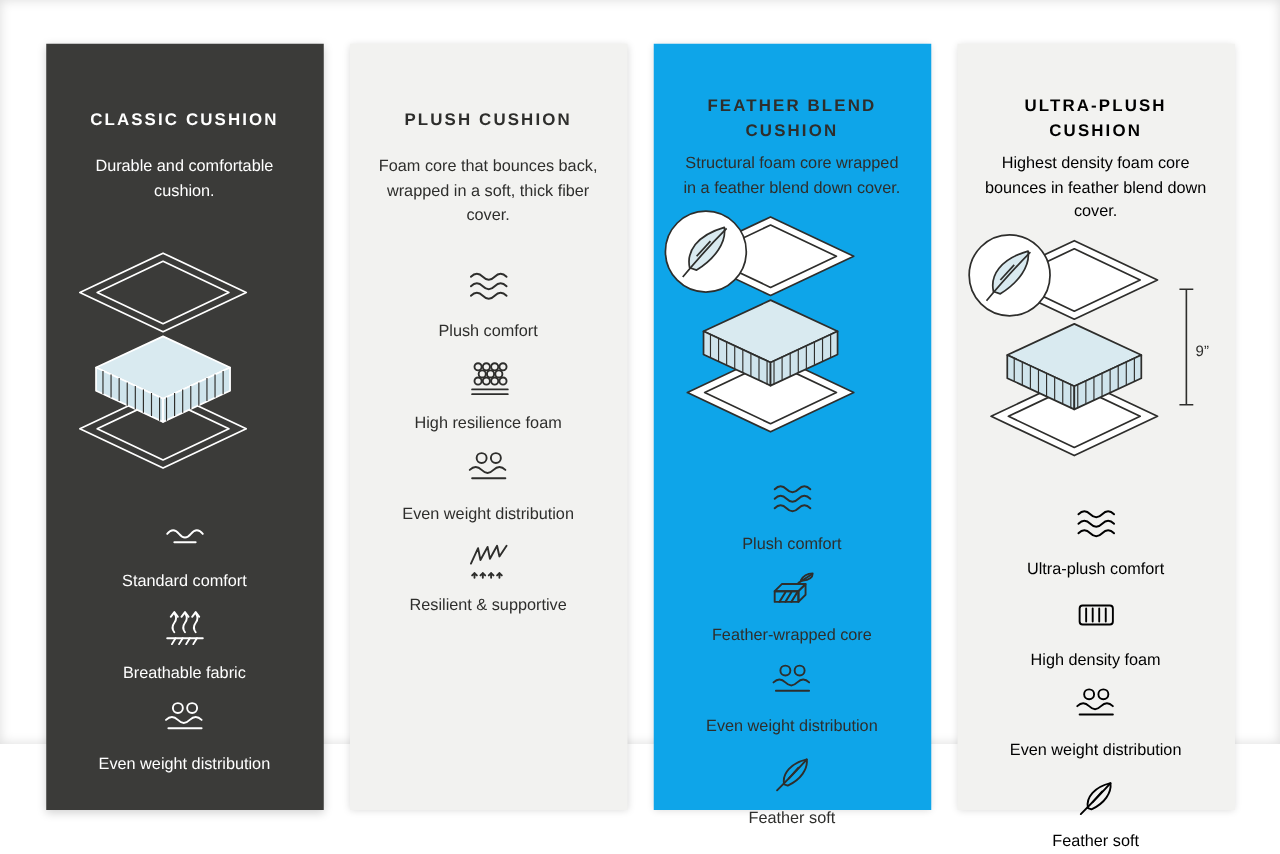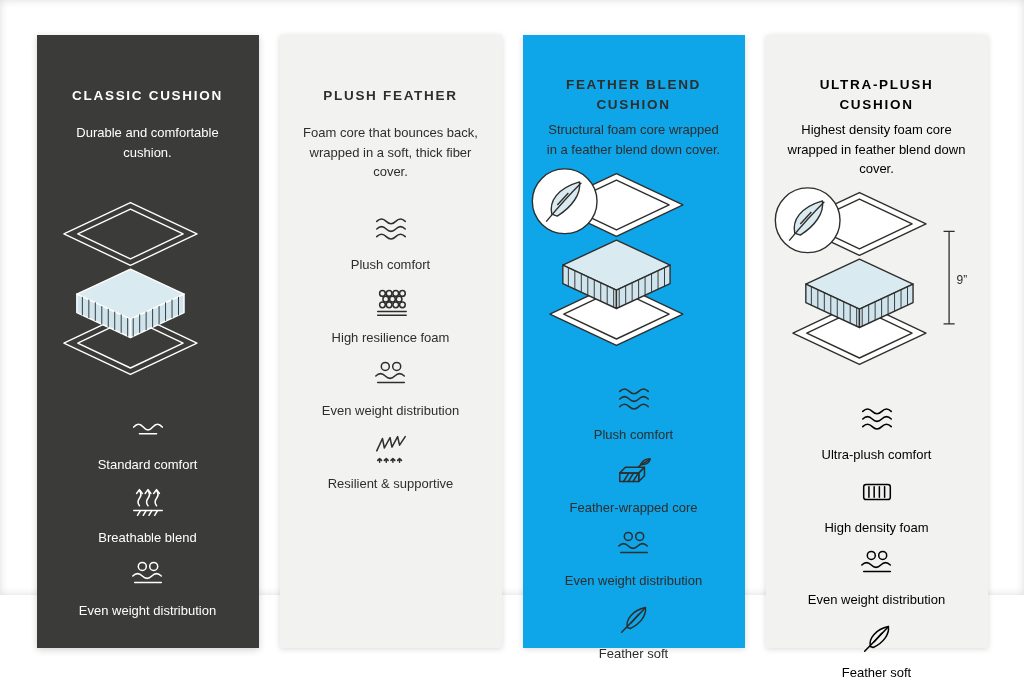--- a/index.html
+++ b/index.html
@@ -85,38 +85,38 @@
               <path fill="none" stroke="currentColor" stroke-width="1.6" stroke-linecap="round" stroke-linejoin="round" d="M11 20 Q8 16 11 12 Q14 8 11 4"></path>
               <path fill="none" stroke="currentColor" stroke-width="1.6" stroke-linecap="round" stroke-linejoin="round" d="M8 7 L11 3 L14 7"></path>
        <path fill="none" stroke="currentColor" stroke-width="1.6" stroke-linecap="round" stroke-linejoin="round" d="M20 20 Q17 16 20 12 Q23 8 20 4"></path>
               <path fill="none" stroke="currentColor" stroke-width="1.6" stroke-linecap="round" stroke-linejoin="round" d="M17 7 L20 3 L23 7"></path>
        <path fill="none" stroke="currentColor" stroke-width="1.6" stroke-linecap="round" stroke-linejoin="round" d="M29 20 Q26 16 29 12 Q32 8 29 4"></path>
               <path fill="none" stroke="currentColor" stroke-width="1.6" stroke-linecap="round" stroke-linejoin="round" d="M26 7 L29 3 L32 7"></path>
        <path fill="none" stroke="currentColor" stroke-width="1.6" stroke-linecap="round" stroke-linejoin="round" d="M5 25 H35"></path>
               <path fill="none" stroke="currentColor" stroke-width="1.6" stroke-linecap="round" stroke-linejoin="round" d="M9 30 L12 25 M15 30 L18 25 M21 30 L24 25 M27 30 L30 25"></path>
             </svg>
           </span>
-      <span class="flabel">Breathable blend</span>
+      <span class="flabel">Breathable fabric</span>
     </li>
     <li class="feature">
       <span class="fic">
             <svg viewBox="0 0 40 32" aria-hidden="true">
               <circle fill="none" stroke="currentColor" stroke-width="1.6" stroke-linecap="round" stroke-linejoin="round" cx="14" cy="7" r="4.2"></circle>
               <circle fill="none" stroke="currentColor" stroke-width="1.6" stroke-linecap="round" stroke-linejoin="round" cx="26" cy="7" r="4.2"></circle>
        <path fill="none" stroke="currentColor" stroke-width="1.6" stroke-linecap="round" stroke-linejoin="round" d="M4 17 Q9 12 14 17 T24 17 T34 17"></path>
               <path fill="none" stroke="currentColor" stroke-width="1.6" stroke-linecap="round" stroke-linejoin="round" d="M6 24 H34"></path>
             </svg>
           </span>
       <span class="flabel">Even weight distribution</span>
     </li>
       </ul>
   </section>
 
   <section class="card light" style="background: rgb(242, 242, 240); color: rgb(46, 46, 44);">
-    <h2 class="title">PLUSH FEATHER</h2>
+    <h2 class="title">PLUSH CUSHION</h2>
     <p class="desc">Foam core that bounces back, wrapped in a soft, thick fiber cover.</p>
     <ul class="features">
     <li class="feature">
       <span class="fic">
             <svg viewBox="0 0 40 32" aria-hidden="true">
               <path fill="none" stroke="currentColor" stroke-width="1.6" stroke-linecap="round" stroke-linejoin="round" d="M5 8 Q10 3 15 8 T25 8 T35 8"></path>
               <path fill="none" stroke="currentColor" stroke-width="1.6" stroke-linecap="round" stroke-linejoin="round" d="M5 16 Q10 11 15 16 T25 16 T35 16"></path>
               <path fill="none" stroke="currentColor" stroke-width="1.6" stroke-linecap="round" stroke-linejoin="round" d="M5 24 Q10 19 15 24 T25 24 T35 24"></path>
             </svg>
           </span>
@@ -238,21 +238,21 @@
               <path fill="none" stroke="currentColor" stroke-width="1.6" stroke-linecap="round" stroke-linejoin="round" d="M17 21 L25 12"></path>
             </svg>
           </span>
       <span class="flabel">Feather soft</span>
     </li>
       </ul>
   </section>
 
   <section class="card light" style="background: rgb(242, 242, 240); color: #000000;">
     <h2 class="title">ULTRA-PLUSH CUSHION</h2>
-    <p class="desc">Highest density foam core wrapped in feather blend down cover.</p>
+    <p class="desc">Highest density foam core bounces in feather blend down cover.</p>
     <div class="illu">
         <svg viewBox="0 0 238 198">
           <g>
           <polygon points="100,124 172,158 100,192 28,158" fill="#ffffff" stroke="#2e2e2c" stroke-width="1.5" stroke-linejoin="round"></polygon>
           <polygon points="100,131 157,158 100,185 43,158" fill="none" stroke="#2e2e2c" stroke-width="1.5" stroke-linejoin="round"></polygon>
         </g>
           <g>
           <polygon points="100,78 158,105 100,132 42,105" fill="#d9eaf0" stroke="#2e2e2c" stroke-width="1.5" stroke-linejoin="round"></polygon>
           <polygon points="42,105 100,132 100,152 42,125" fill="#cfe4ec" stroke="#2e2e2c" stroke-width="1.5" stroke-linejoin="round"></polygon>
           <polygon points="100,132 158,105 158,125 100,152" fill="#cfe4ec" stroke="#2e2e2c" stroke-width="1.5" stroke-linejoin="round"></polygon>

